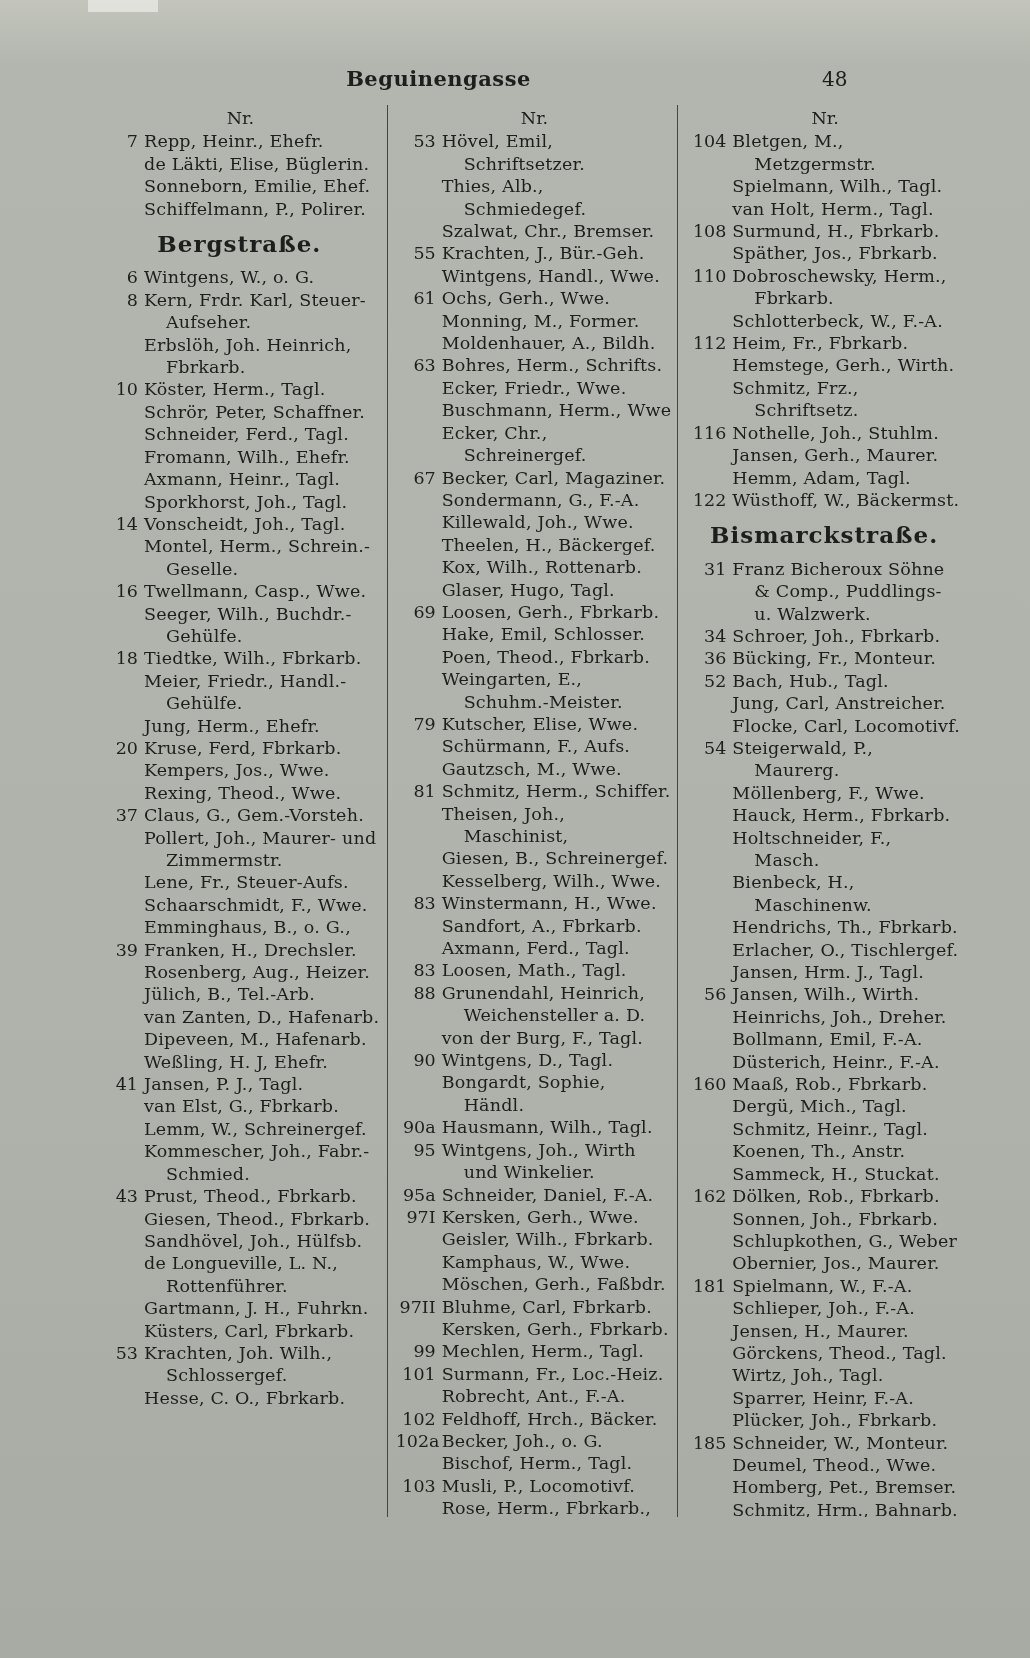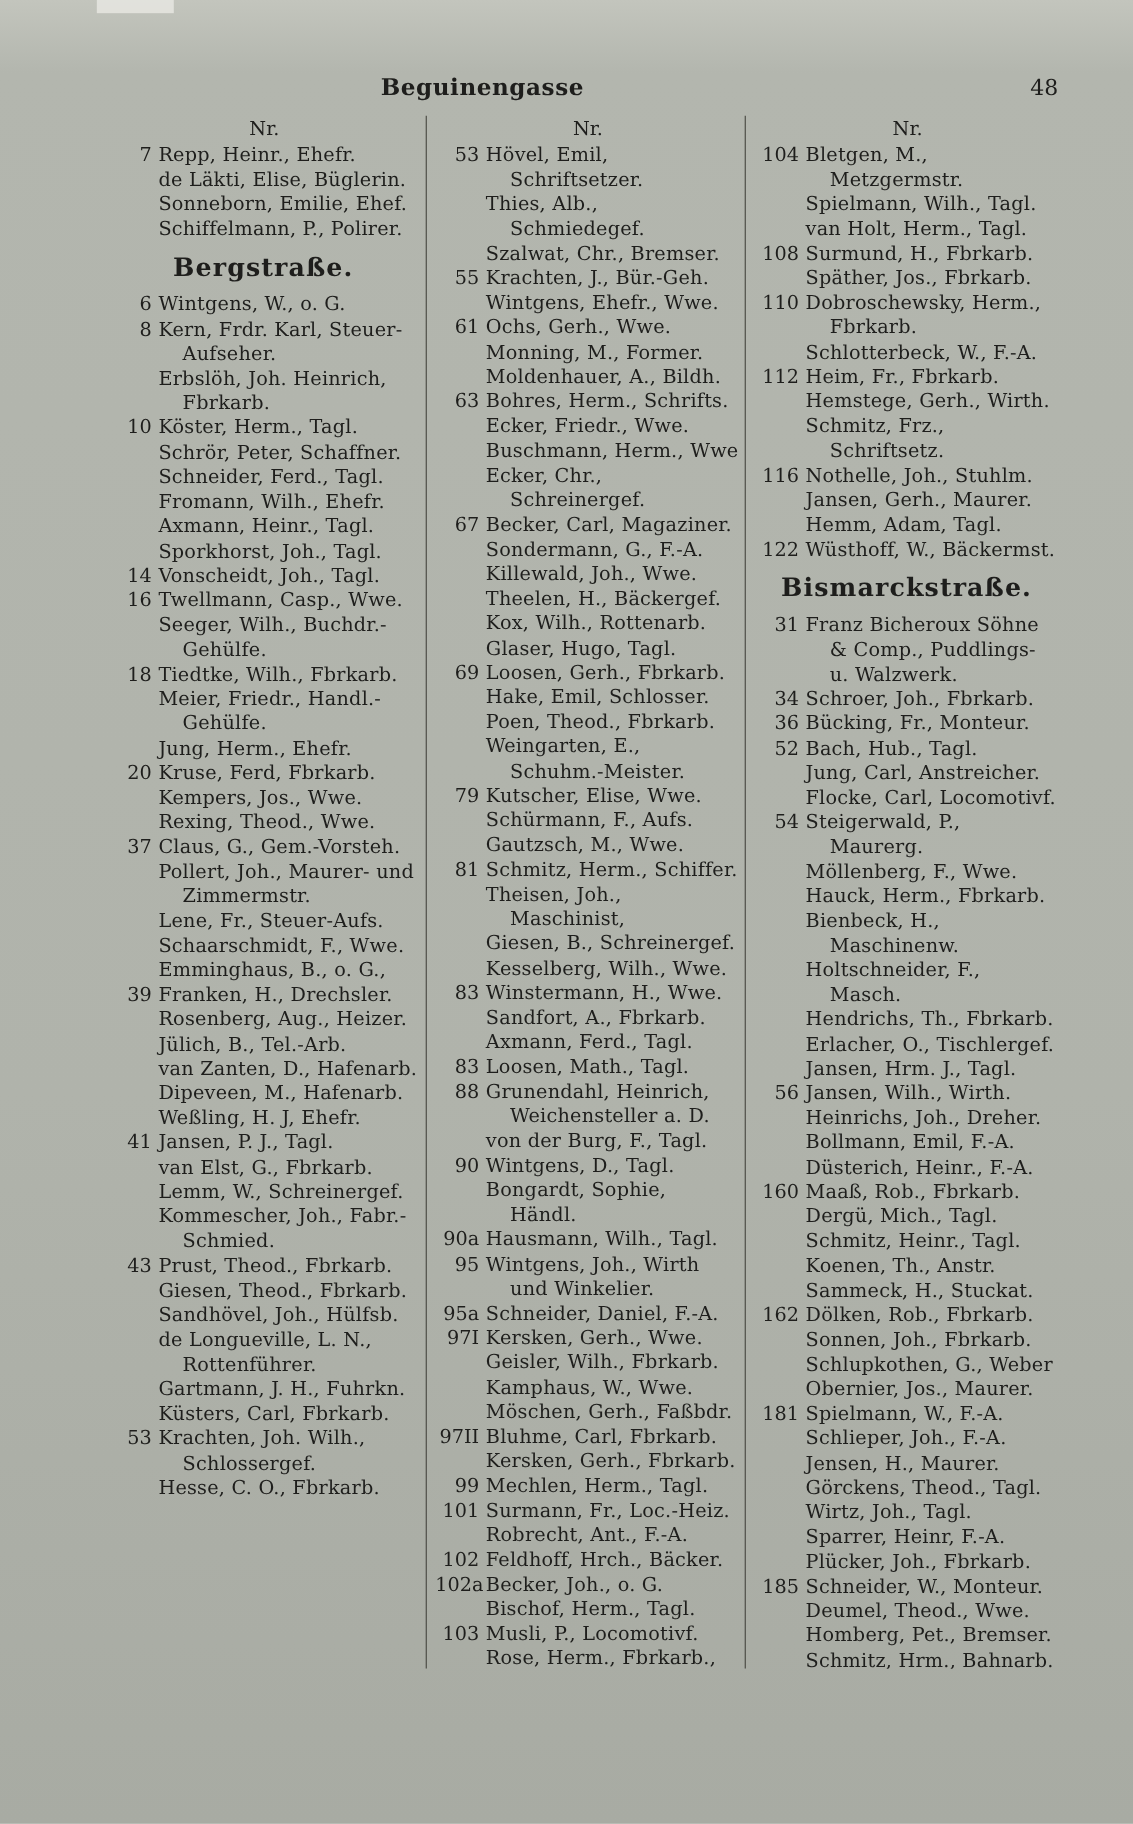--- a/index.html
+++ b/index.html
@@ -37,21 +37,21 @@
   }
   .page-header .side {
     flex: 1;
     text-align: center;
     font-weight: bold;
     font-size: 21px;
     letter-spacing: 0.5px;
   }
   .page-header .pgnum {
     width: 140px;
-    text-align: right;
+    text-align: left;
     font-size: 20px;
     font-weight: normal;
   }
   .columns {
     display: flex;
     height: 1412px;
     overflow: hidden;
   }
   .col {
     width: 33.333%;
@@ -162,20 +162,24 @@
           </div>
           <div class="entry">
             <span class="num"></span>
             <span class="txt">Sporkhorst, Joh., Tagl.</span>
           </div>
           <div class="entry">
             <span class="num">14</span>
             <span class="txt">Vonscheidt, Joh., Tagl.</span>
           </div>
           <div class="entry">
+            <span class="num"></span>
+            <span class="txt">Montel, Herm., Schrein.-Geselle.</span>
+          </div>
+          <div class="entry">
             <span class="num">16</span>
             <span class="txt">Twellmann, Casp., Wwe.</span>
           </div>
           <div class="entry">
             <span class="num"></span>
             <span class="txt">Seeger, Wilh., Buchdr.-Gehülfe.</span>
           </div>
           <div class="entry">
             <span class="num">18</span>
             <span class="txt">Tiedtke, Wilh., Fbrkarb.</span>
@@ -308,21 +312,21 @@
           <div class="entry">
             <span class="num"></span>
             <span class="txt">Szalwat, Chr., Bremser.</span>
           </div>
           <div class="entry">
             <span class="num">55</span>
             <span class="txt">Krachten, J., Bür.-Geh.</span>
           </div>
           <div class="entry">
             <span class="num"></span>
-            <span class="txt">Wintgens, Ehefr., Wwe.</span>
+            <span class="txt">Wintgens, Handl., Wwe.</span>
           </div>
           <div class="entry">
             <span class="num">61</span>
             <span class="txt">Ochs, Gerh., Wwe.</span>
           </div>
           <div class="entry">
             <span class="num"></span>
             <span class="txt">Monning, M., Former.</span>
           </div>
           <div class="entry">
@@ -606,25 +610,25 @@
           <div class="entry">
             <span class="num"></span>
             <span class="txt">Möllenberg, F., Wwe.</span>
           </div>
           <div class="entry">
             <span class="num"></span>
             <span class="txt">Hauck, Herm., Fbrkarb.</span>
           </div>
           <div class="entry">
             <span class="num"></span>
+            <span class="txt">Holtschneider, F., Masch.</span>
+          </div>
+          <div class="entry">
+            <span class="num"></span>
             <span class="txt">Bienbeck, H., Maschinenw.</span>
-          </div>
-          <div class="entry">
-            <span class="num"></span>
-            <span class="txt">Holtschneider, F., Masch.</span>
           </div>
           <div class="entry">
             <span class="num"></span>
             <span class="txt">Hendrichs, Th., Fbrkarb.</span>
           </div>
           <div class="entry">
             <span class="num"></span>
             <span class="txt">Erlacher, O., Tischlergef.</span>
           </div>
           <div class="entry">

